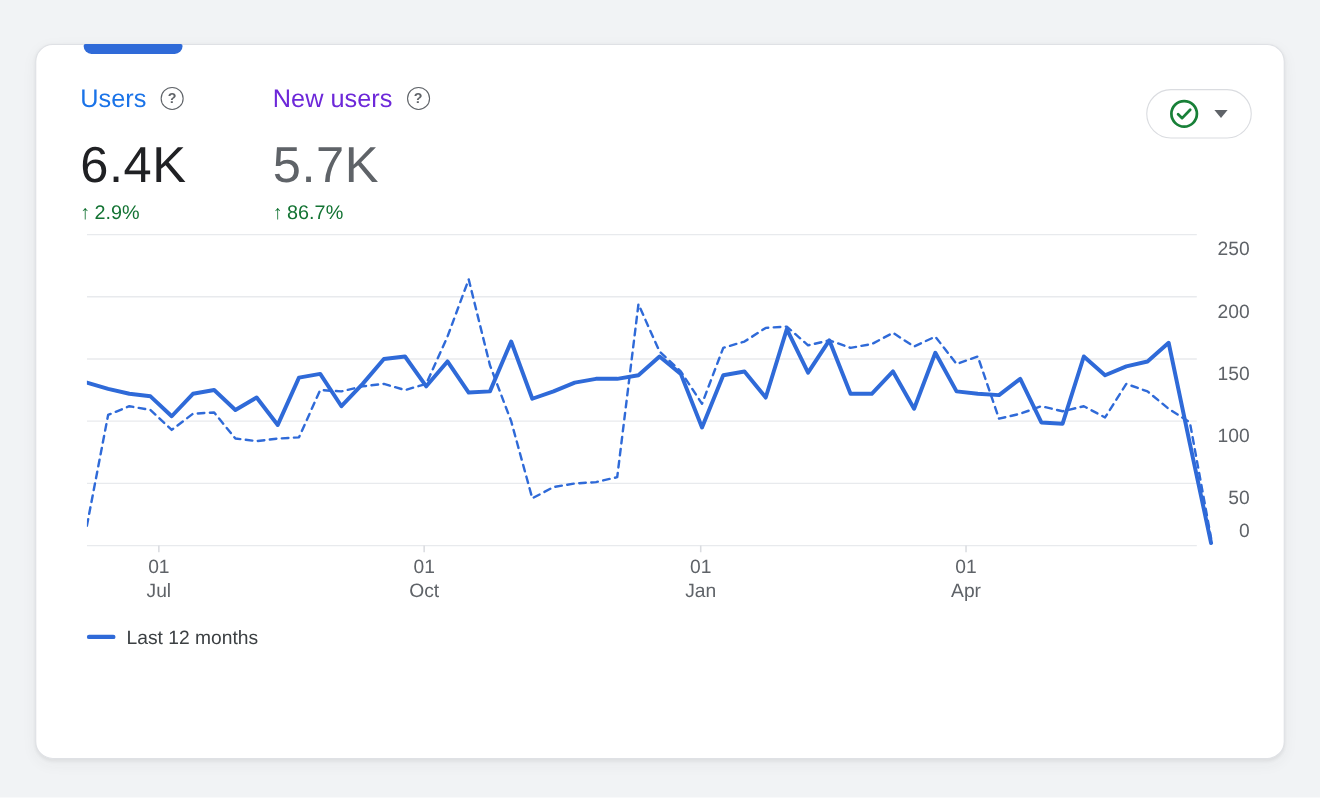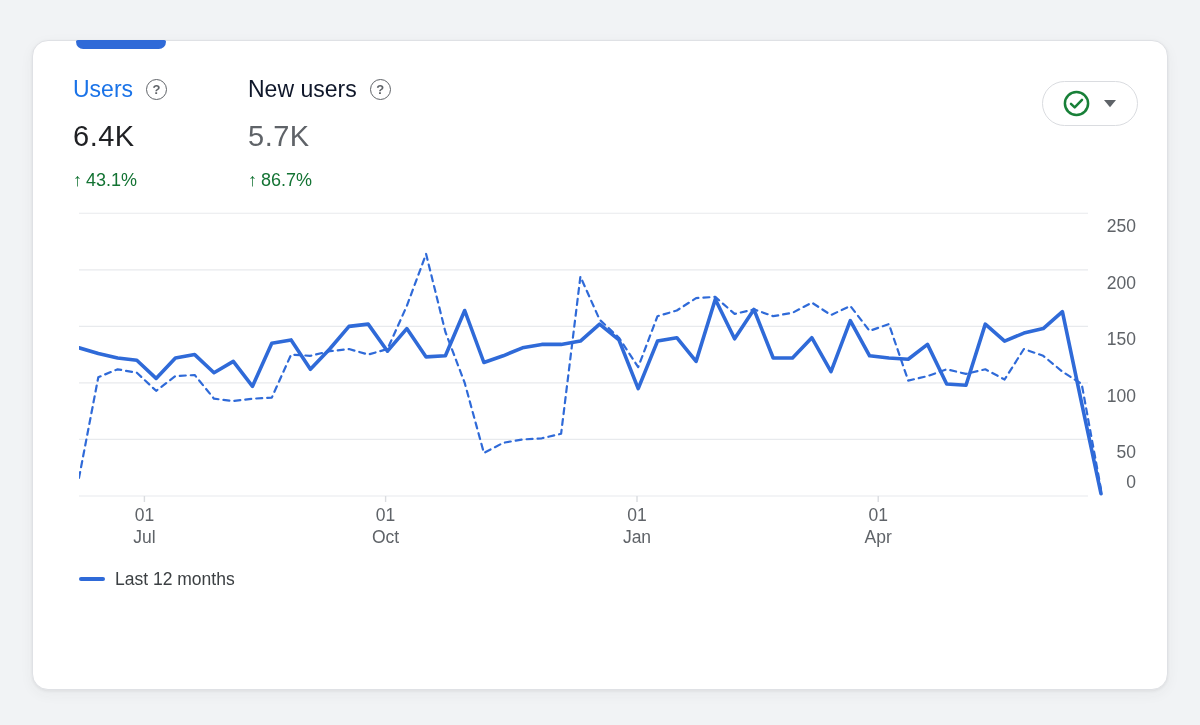--- a/index.html
+++ b/index.html
@@ -15,29 +15,29 @@
     box-sizing:border-box;
   }
   .tab-indicator{
     position:absolute;left:43px;top:-1px;width:90px;height:9px;
     background:#2f6ad8;border-radius:2px 2px 8px 8px;
   }
   .metric{position:absolute;top:32px;width:170px;cursor:pointer;}
   .metric.m0{left:40px;}
   .metric.m1{left:215px;}
   .metric-label-row{display:flex;align-items:center;height:32px;gap:13px;}
-  .metric-label{font-size:23px;color:#0f172a;}
+  .metric-label{font-size:23px;color:#6d28d9;}
   .metric.m0 .metric-label{color:#1a73e8;}
   .help-icon{
     width:21px;height:21px;border:1.8px solid #5f6368;border-radius:50%;
     display:flex;align-items:center;justify-content:center;
     font-size:13px;font-weight:bold;color:#5f6368;box-sizing:border-box;
     cursor:pointer;flex:0 0 auto;
   }
-  .metric-value{margin-top:8px;font-size:29px;line-height:46px;color:#202124;letter-spacing:.5px;}
+  .metric-value{margin-top:21px;font-size:46px;line-height:46px;color:#202124;letter-spacing:.5px;}
   .metric.m1 .metric-value{color:#5f6368;}
   .metric-delta{margin-top:11px;font-size:18px;color:#137333;display:flex;align-items:center;gap:4px;}
   .status-pill{
     position:absolute;left:1009px;top:40px;width:96px;height:45px;
     background:#fff;border:1px solid #dadce0;border-radius:23px;
     display:flex;align-items:center;justify-content:center;gap:13px;
     cursor:pointer;padding:0;
   }
   .chart-wrap{position:absolute;left:46px;top:168px;width:1062px;height:345px;}
   .axis-label{font-size:17.5px;fill:#5f6368;}
@@ -59,21 +59,21 @@
   <div class="tab-indicator"></div>
 
   <div class="metric m0">
     <div class="metric-label-row">
       <span class="metric-label">Users</span>
       <span class="help-icon">?</span>
     </div>
     <div class="metric-value">6.4K</div>
     <div class="metric-delta">
       <span>↑</span>
-      <span>43.1%</span>
+      <span>2.9%</span>
     </div>
   </div>
 
   <div class="metric m1">
     <div class="metric-label-row">
       <span class="metric-label">New users</span>
       <span class="help-icon">?</span>
     </div>
     <div class="metric-value">5.7K</div>
     <div class="metric-delta">

